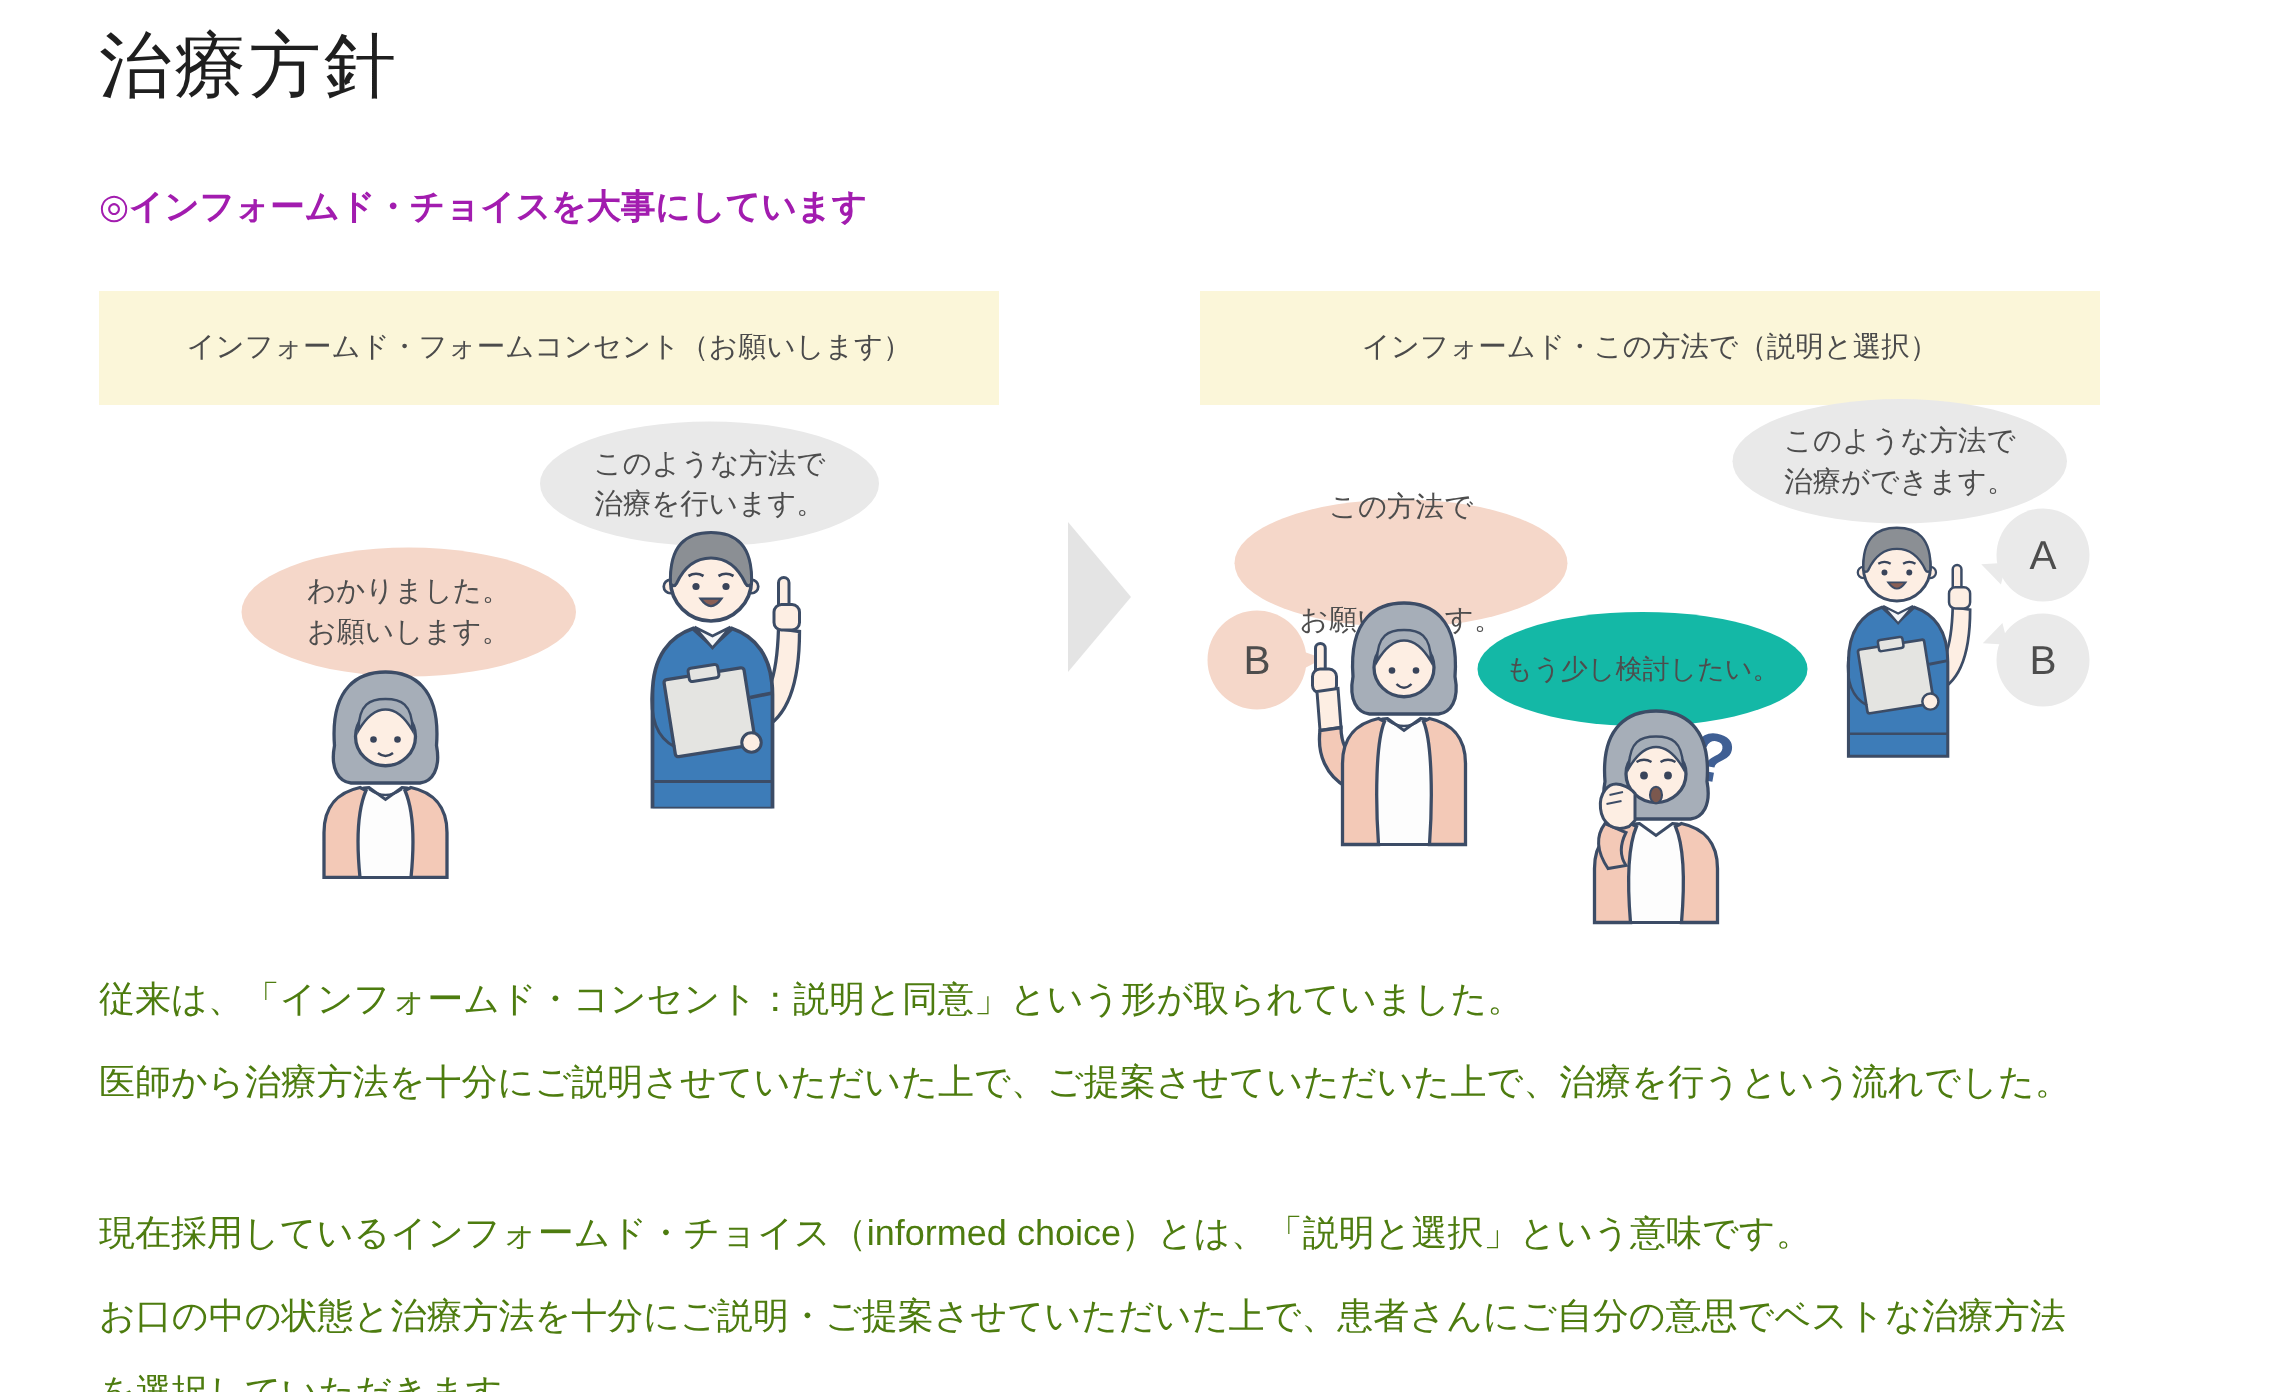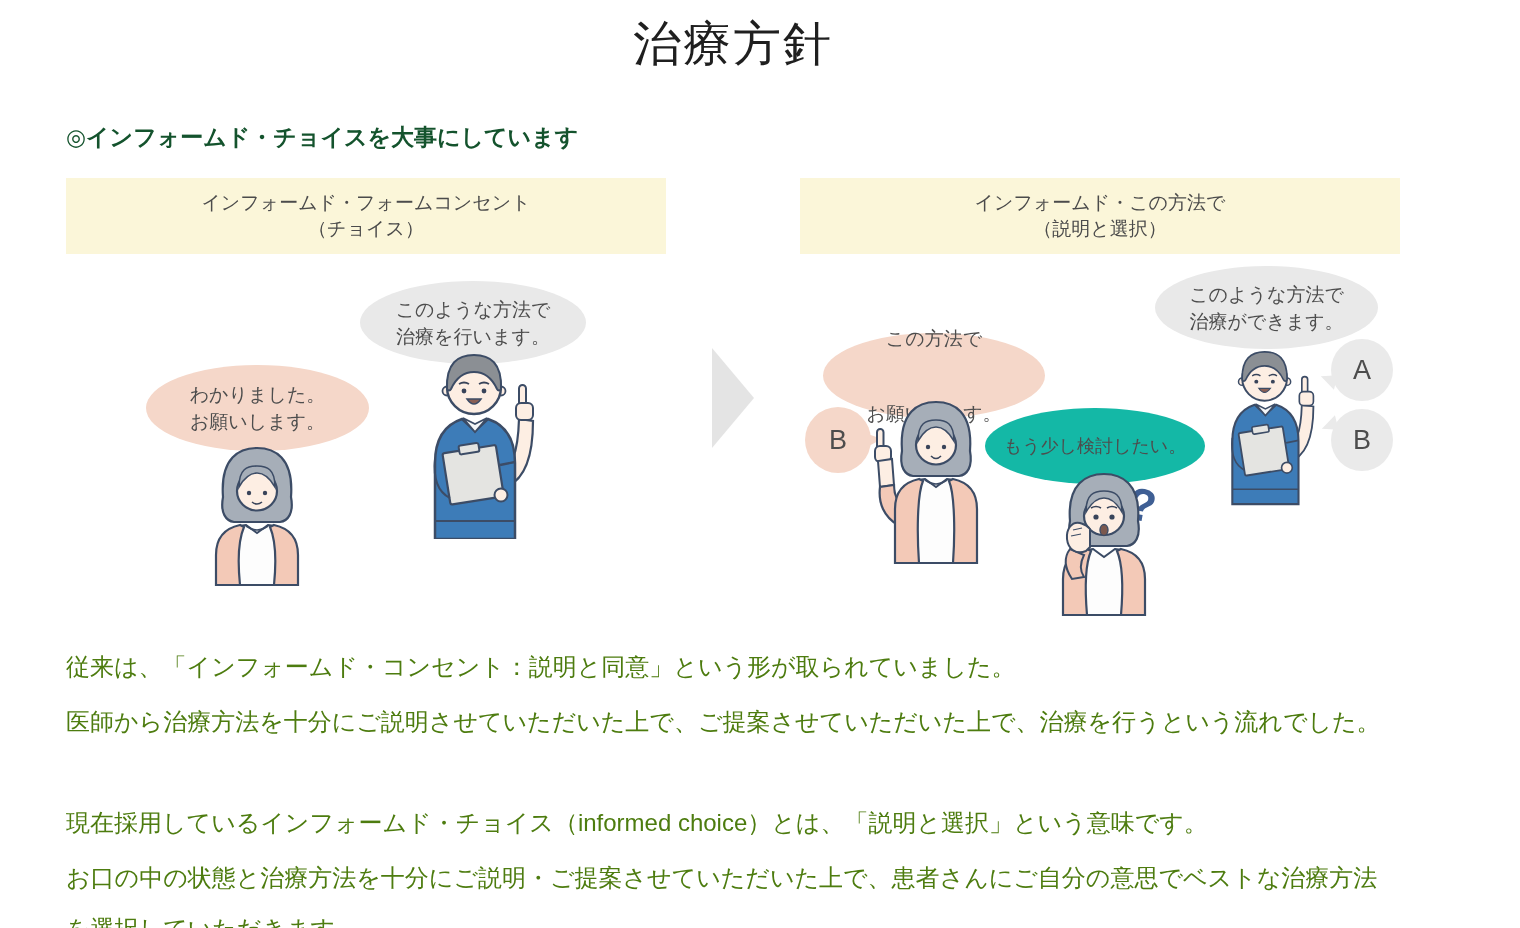--- a/index.html
+++ b/index.html
@@ -1,23 +1,23 @@
 <!DOCTYPE html>
 <html><head>
 <meta charset="utf-8">
 <style>
   * { margin:0; padding:0; box-sizing:border-box; }
   html,body { background:#ffffff; width:1520px; font-family:"Liberation Sans","DejaVu Sans",sans-serif; }
   .content { margin-left:66px; width:1334px; position:relative; }
 
-  h1.page-title { text-align:center; font-size:48px; font-weight:500; color:#1f1f1f; margin-top:12px; letter-spacing:2px; }
-  h2.section-heading { margin-top:46px; font-size:23px; font-weight:700; color:#14532d; }
+  h1.page-title { font-size:48px; font-weight:500; color:#1f1f1f; margin-top:12px; letter-spacing:2px; }
+  h2.section-heading { margin-top:46px; font-size:23px; font-weight:700; color:#a21caf; }
 
   .diagram { position:relative; height:445px; margin-top:25px; }
-  .banner { position:absolute; top:0; width:600px; height:76px; background:#fbf6d9; display:flex; flex-direction:column; justify-content:center; align-items:center; font-size:19px; color:#4b4b4b; line-height:26px; }
+  .banner { position:absolute; top:16px; width:600px; height:76px; background:#fbf6d9; display:flex; justify-content:center; align-items:center; font-size:19px; color:#4b4b4b; line-height:26px; }
   .banner.left { left:0; }
   .banner.right { left:734px; }
 
   .bubble { position:absolute; border-radius:50%; display:flex; flex-direction:column; justify-content:center; align-items:center; font-size:19px; color:#4d4d4d; line-height:27px; text-align:center; z-index:1; }
   .bubble.gray { background:#e9e9e9; }
   .bubble.pink { background:#f5d7c9; }
   .bubble.blue { background:#14b8a6; font-size:18px; }
   .bubble.z2 { z-index:2;gap:48px; }
 
   .option-circle { position:absolute; width:62px; height:62px; border-radius:50%; background:#eaeaea; display:flex; align-items:center; justify-content:center; font-size:27px; color:#4d4d4d; z-index:1; }
@@ -44,32 +44,32 @@
 <div class="content">
 
   <h1 class="page-title">治療方針</h1>
 
   <h2 class="section-heading">◎インフォームド・チョイスを大事にしています</h2>
 
   <div class="diagram">
 
     <div class="banner left">
       <div>インフォームド・フォームコンセント</div>
-      <div>（チョイス）</div>
+      <div>（お願いします）</div>
     </div>
     <div class="banner right">
       <div>インフォームド・この方法で</div>
       <div>（説明と選択）</div>
     </div>
 
     <div class="bubble gray" style="left:294px; top:103px; width:226px; height:83px;">
       <div>このような方法で</div>
       <div>治療を行います。</div>
     </div>
-    <div class="bubble pink" style="left:80px; top:187px; width:223px; height:86px;">
+    <div class="bubble pink" style="left:95px; top:187px; width:223px; height:86px;">
       <div>わかりました。</div>
       <div>お願いします。</div>
     </div>
 
     <div class="arrow-right" style="left:646px; top:170px;"></div>
 
     <div class="bubble gray" style="left:1089px; top:88px; width:223px; height:83px;">
       <div>このような方法で</div>
       <div>治療ができます。</div>
     </div>

